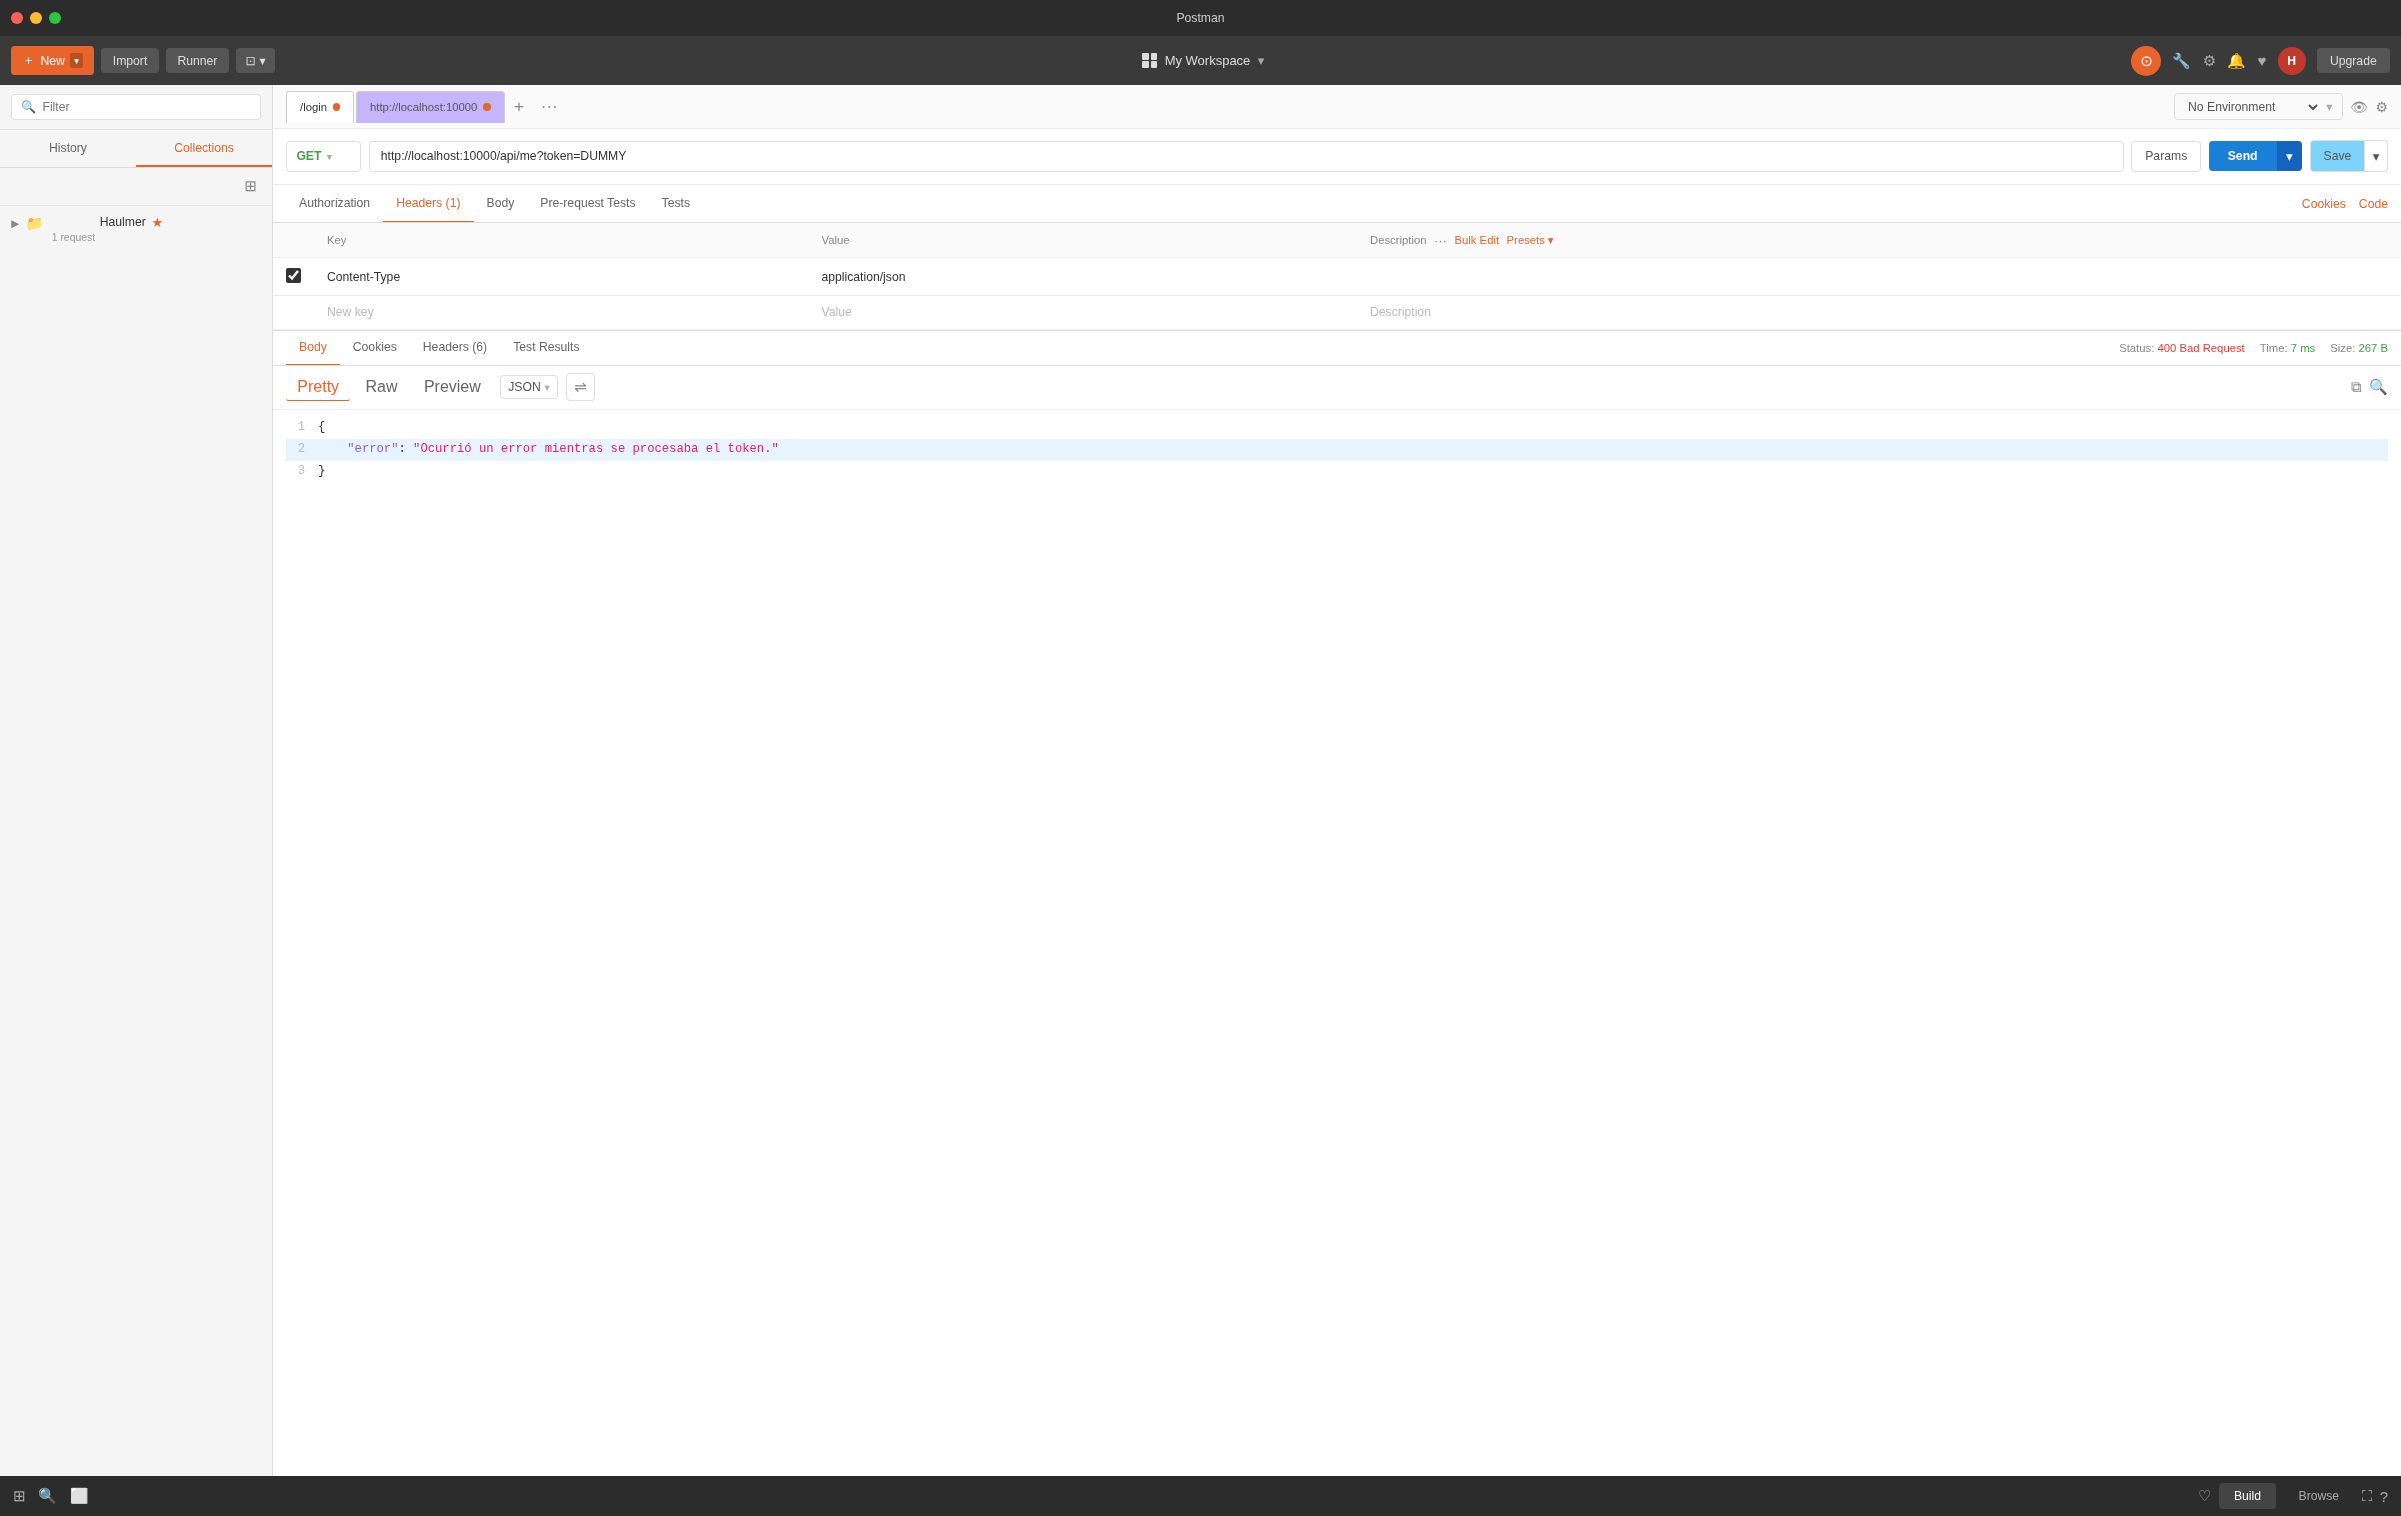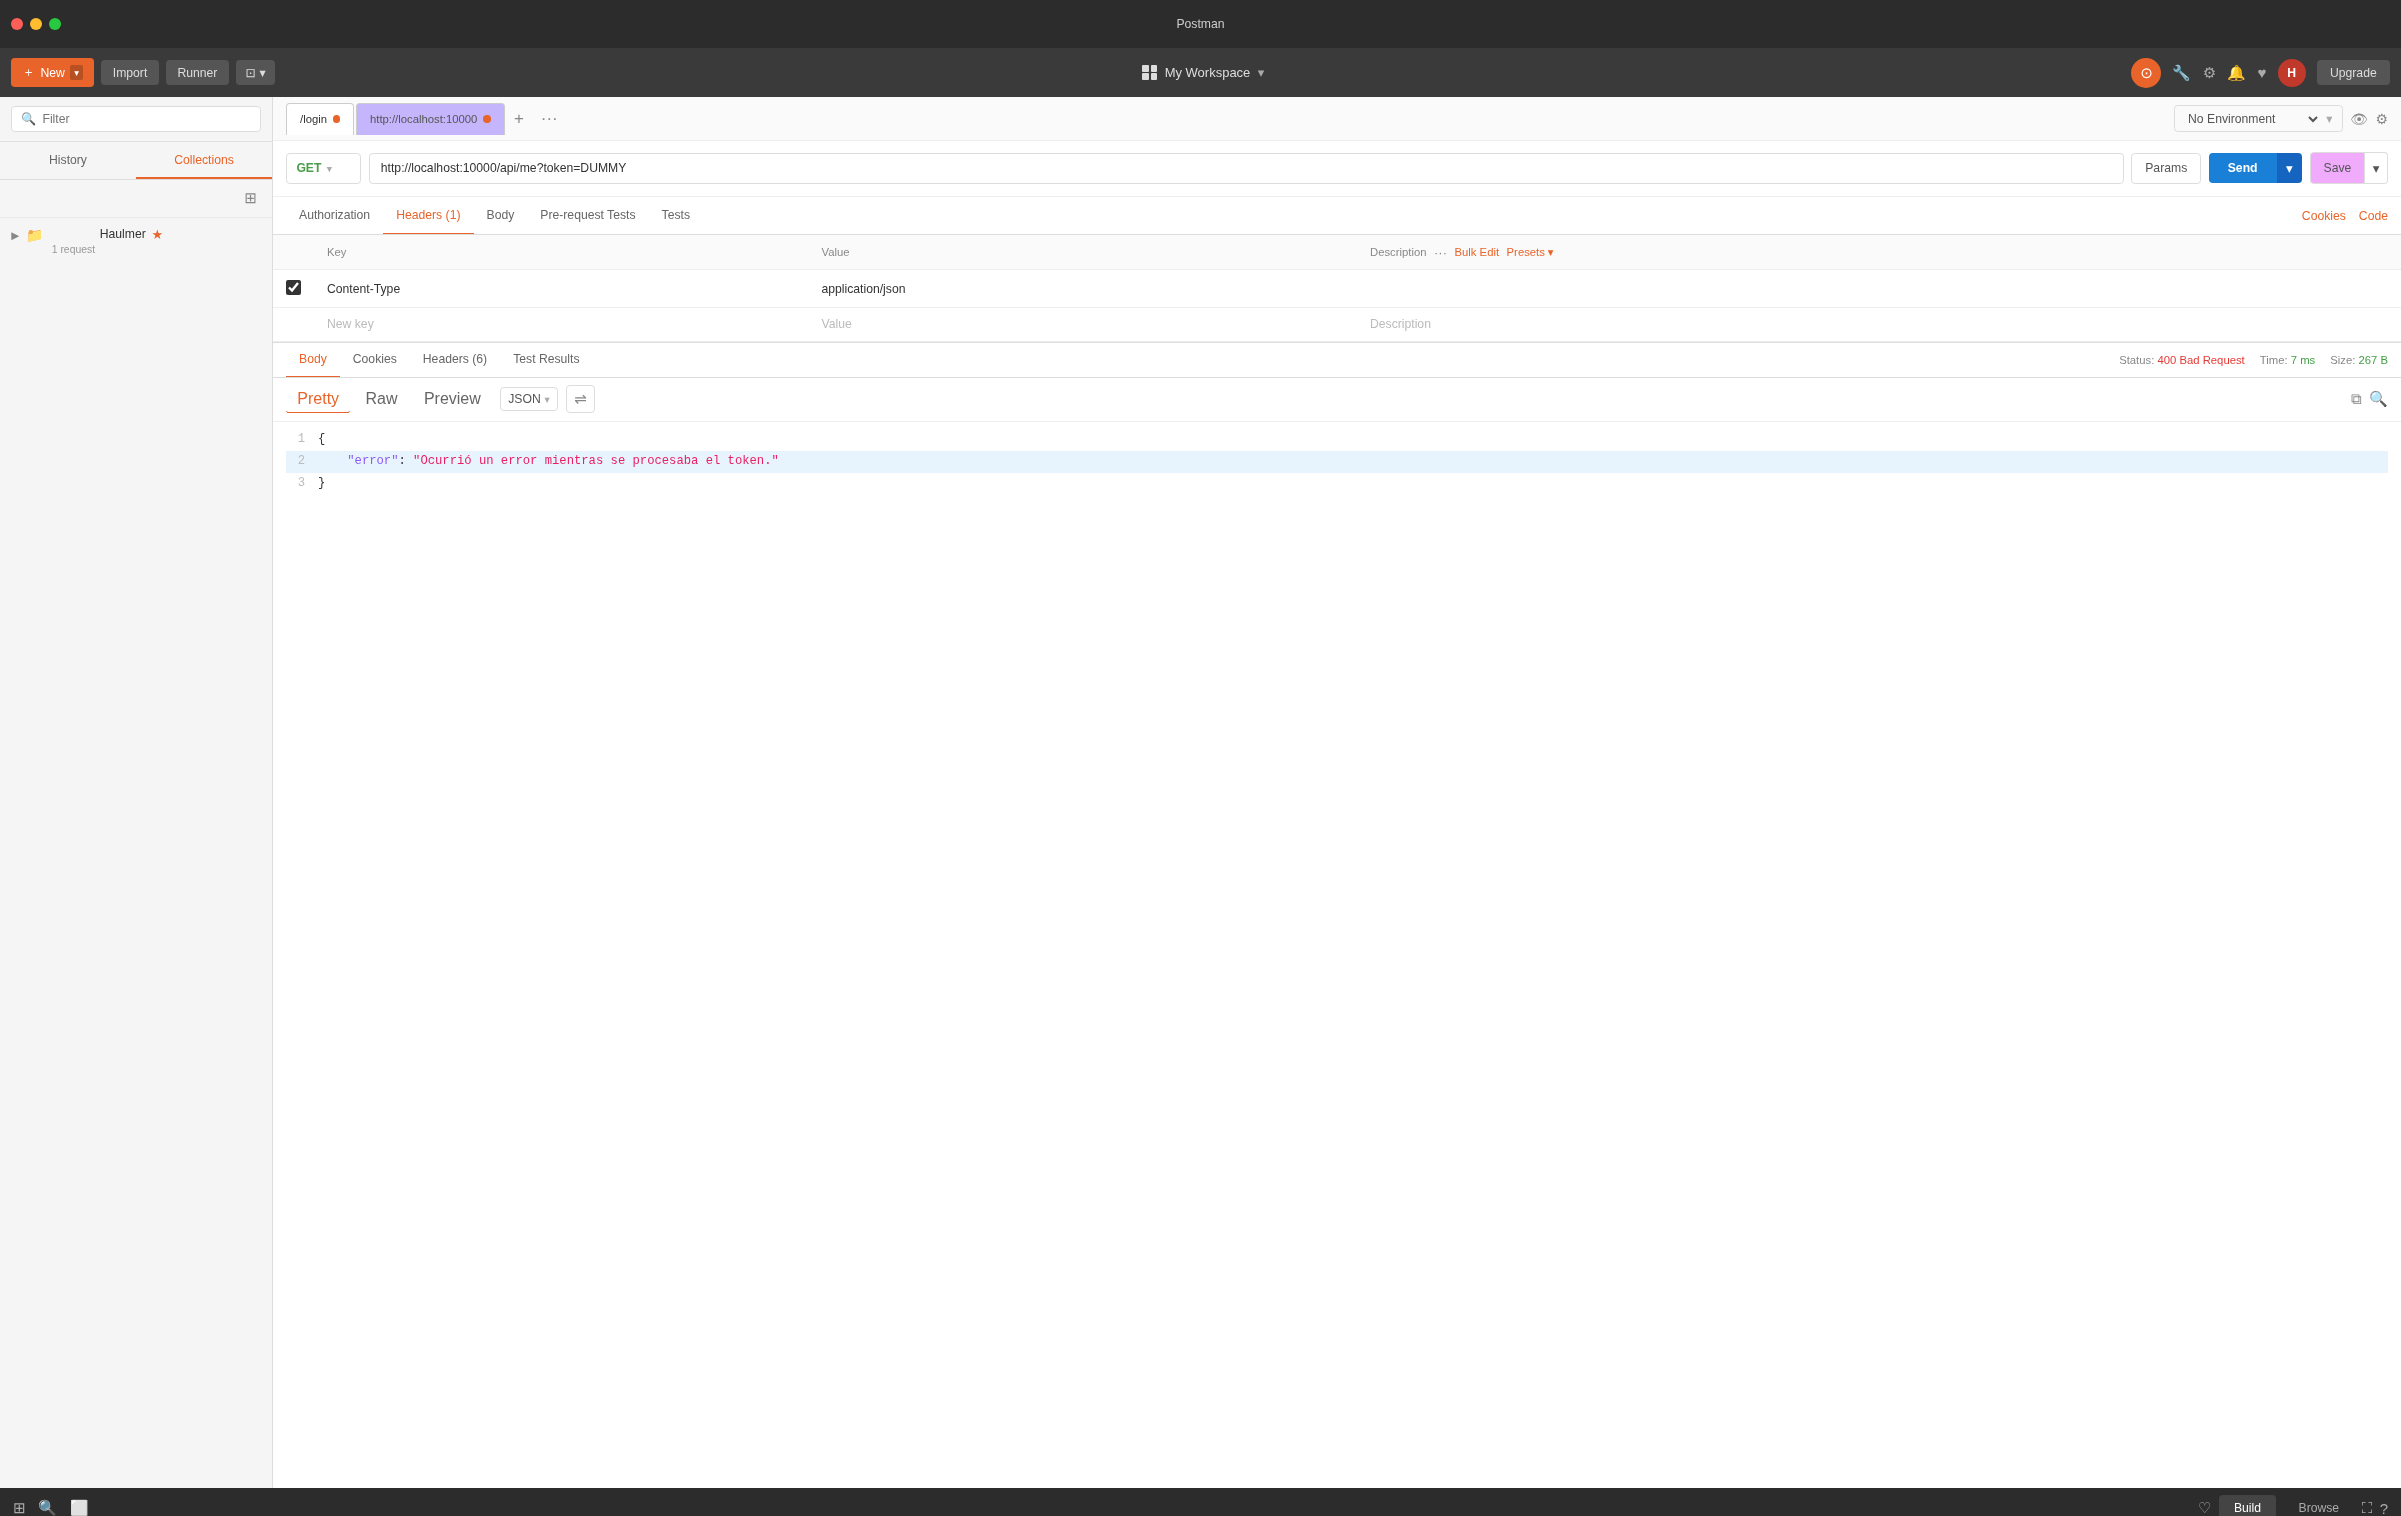--- a/index.html
+++ b/index.html
@@ -1,21 +1,21 @@
 <!DOCTYPE html>
 <html style="font-size:15px"><head>
   <meta charset="utf-8">
   <style>
     * { box-sizing: border-box; margin: 0; padding: 0; }
     body { font-family: -apple-system, BlinkMacSystemFont, 'Segoe UI', sans-serif; background: #2c2c2c; color: #333; font-size: 12.2px; overflow: hidden; }
 
     
     .title-bar {
       background: #2c2c2c;
-      height: 48px;
+      height: 36px;
       display: flex;
       align-items: center;
       justify-content: center;
       position: relative;
     }
     .title-bar-title {
       color: #ccc;
       font-size: 12.2px;
     }
     .traffic-lights {
@@ -377,21 +377,21 @@
       color: white;
       border: none;
       border-radius: 0 3.8px 3.8px 0;
       padding: 7.5px 9.4px;
       cursor: pointer;
     }
     .send-group {
       display: flex;
     }
     .btn-save {
-      background: #f0abfc;
+      background: #7dd3fc;
       border: 0.9px solid #ddd;
       border-radius: 3.8px 0 0 3.8px;
       padding: 7.5px 13px;
       font-size: 12.2px;
       cursor: pointer;
       color: #555;
       text-align: right;
     }
     .btn-save-dropdown {
       background: white;

